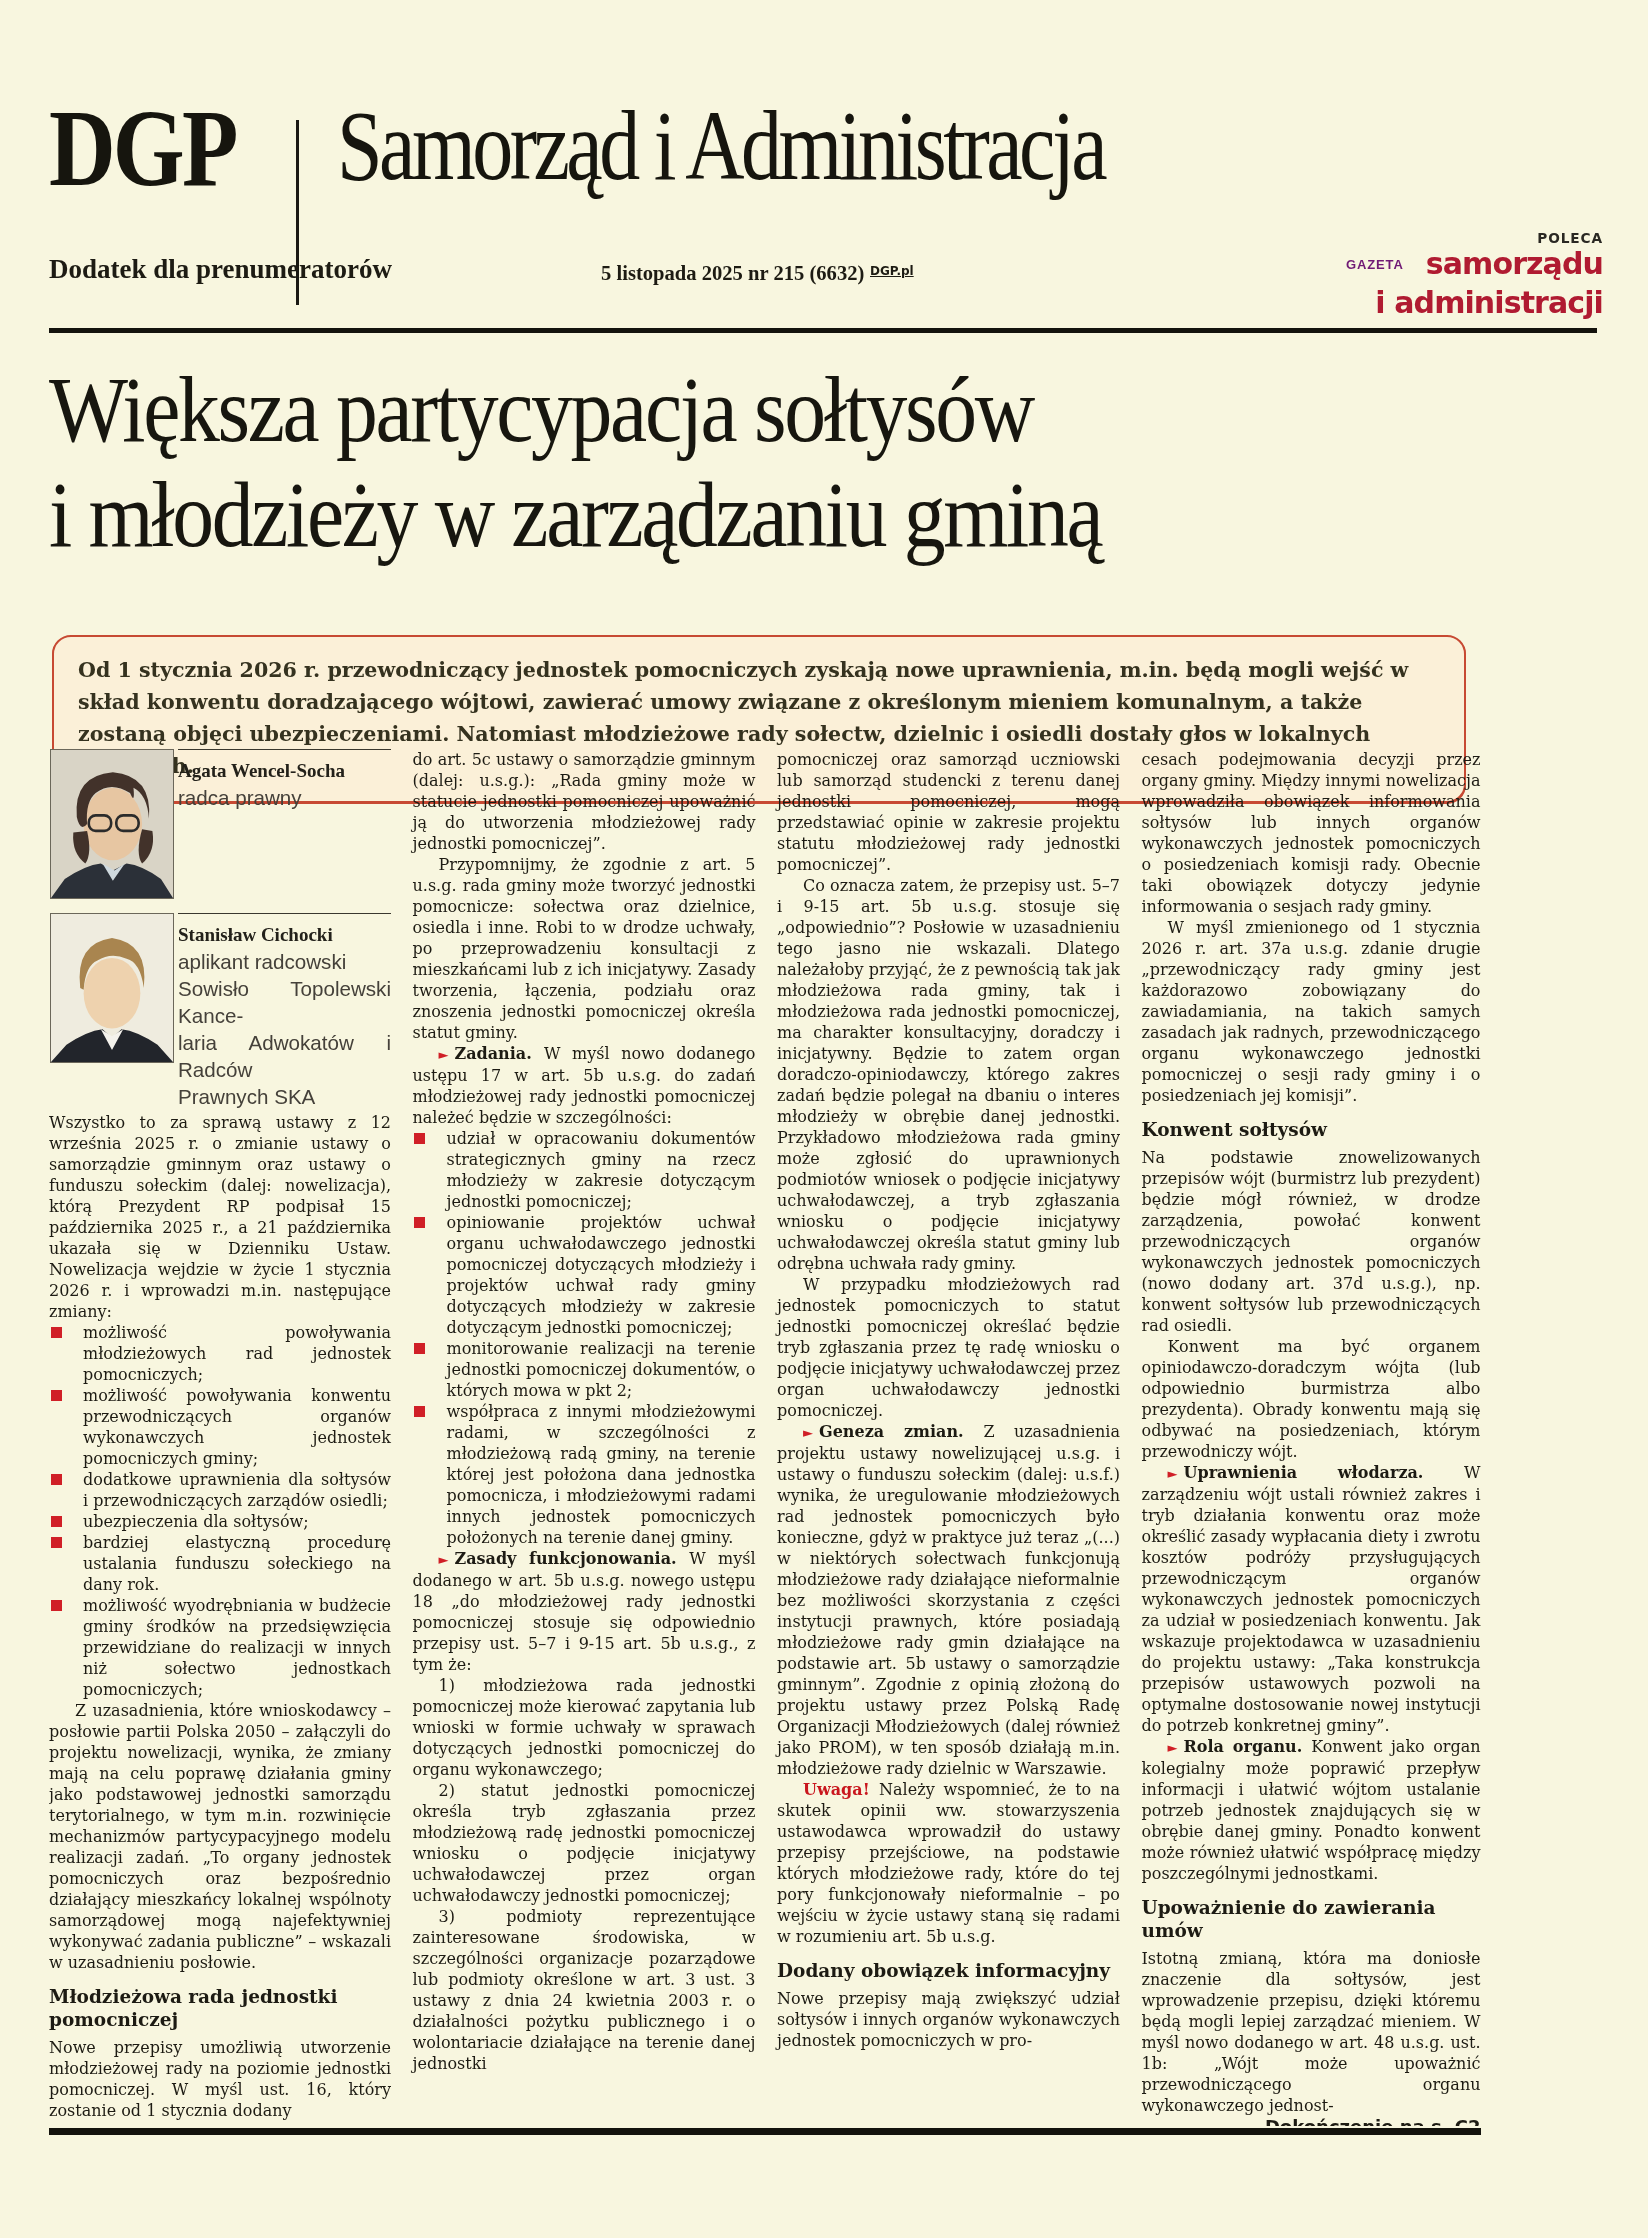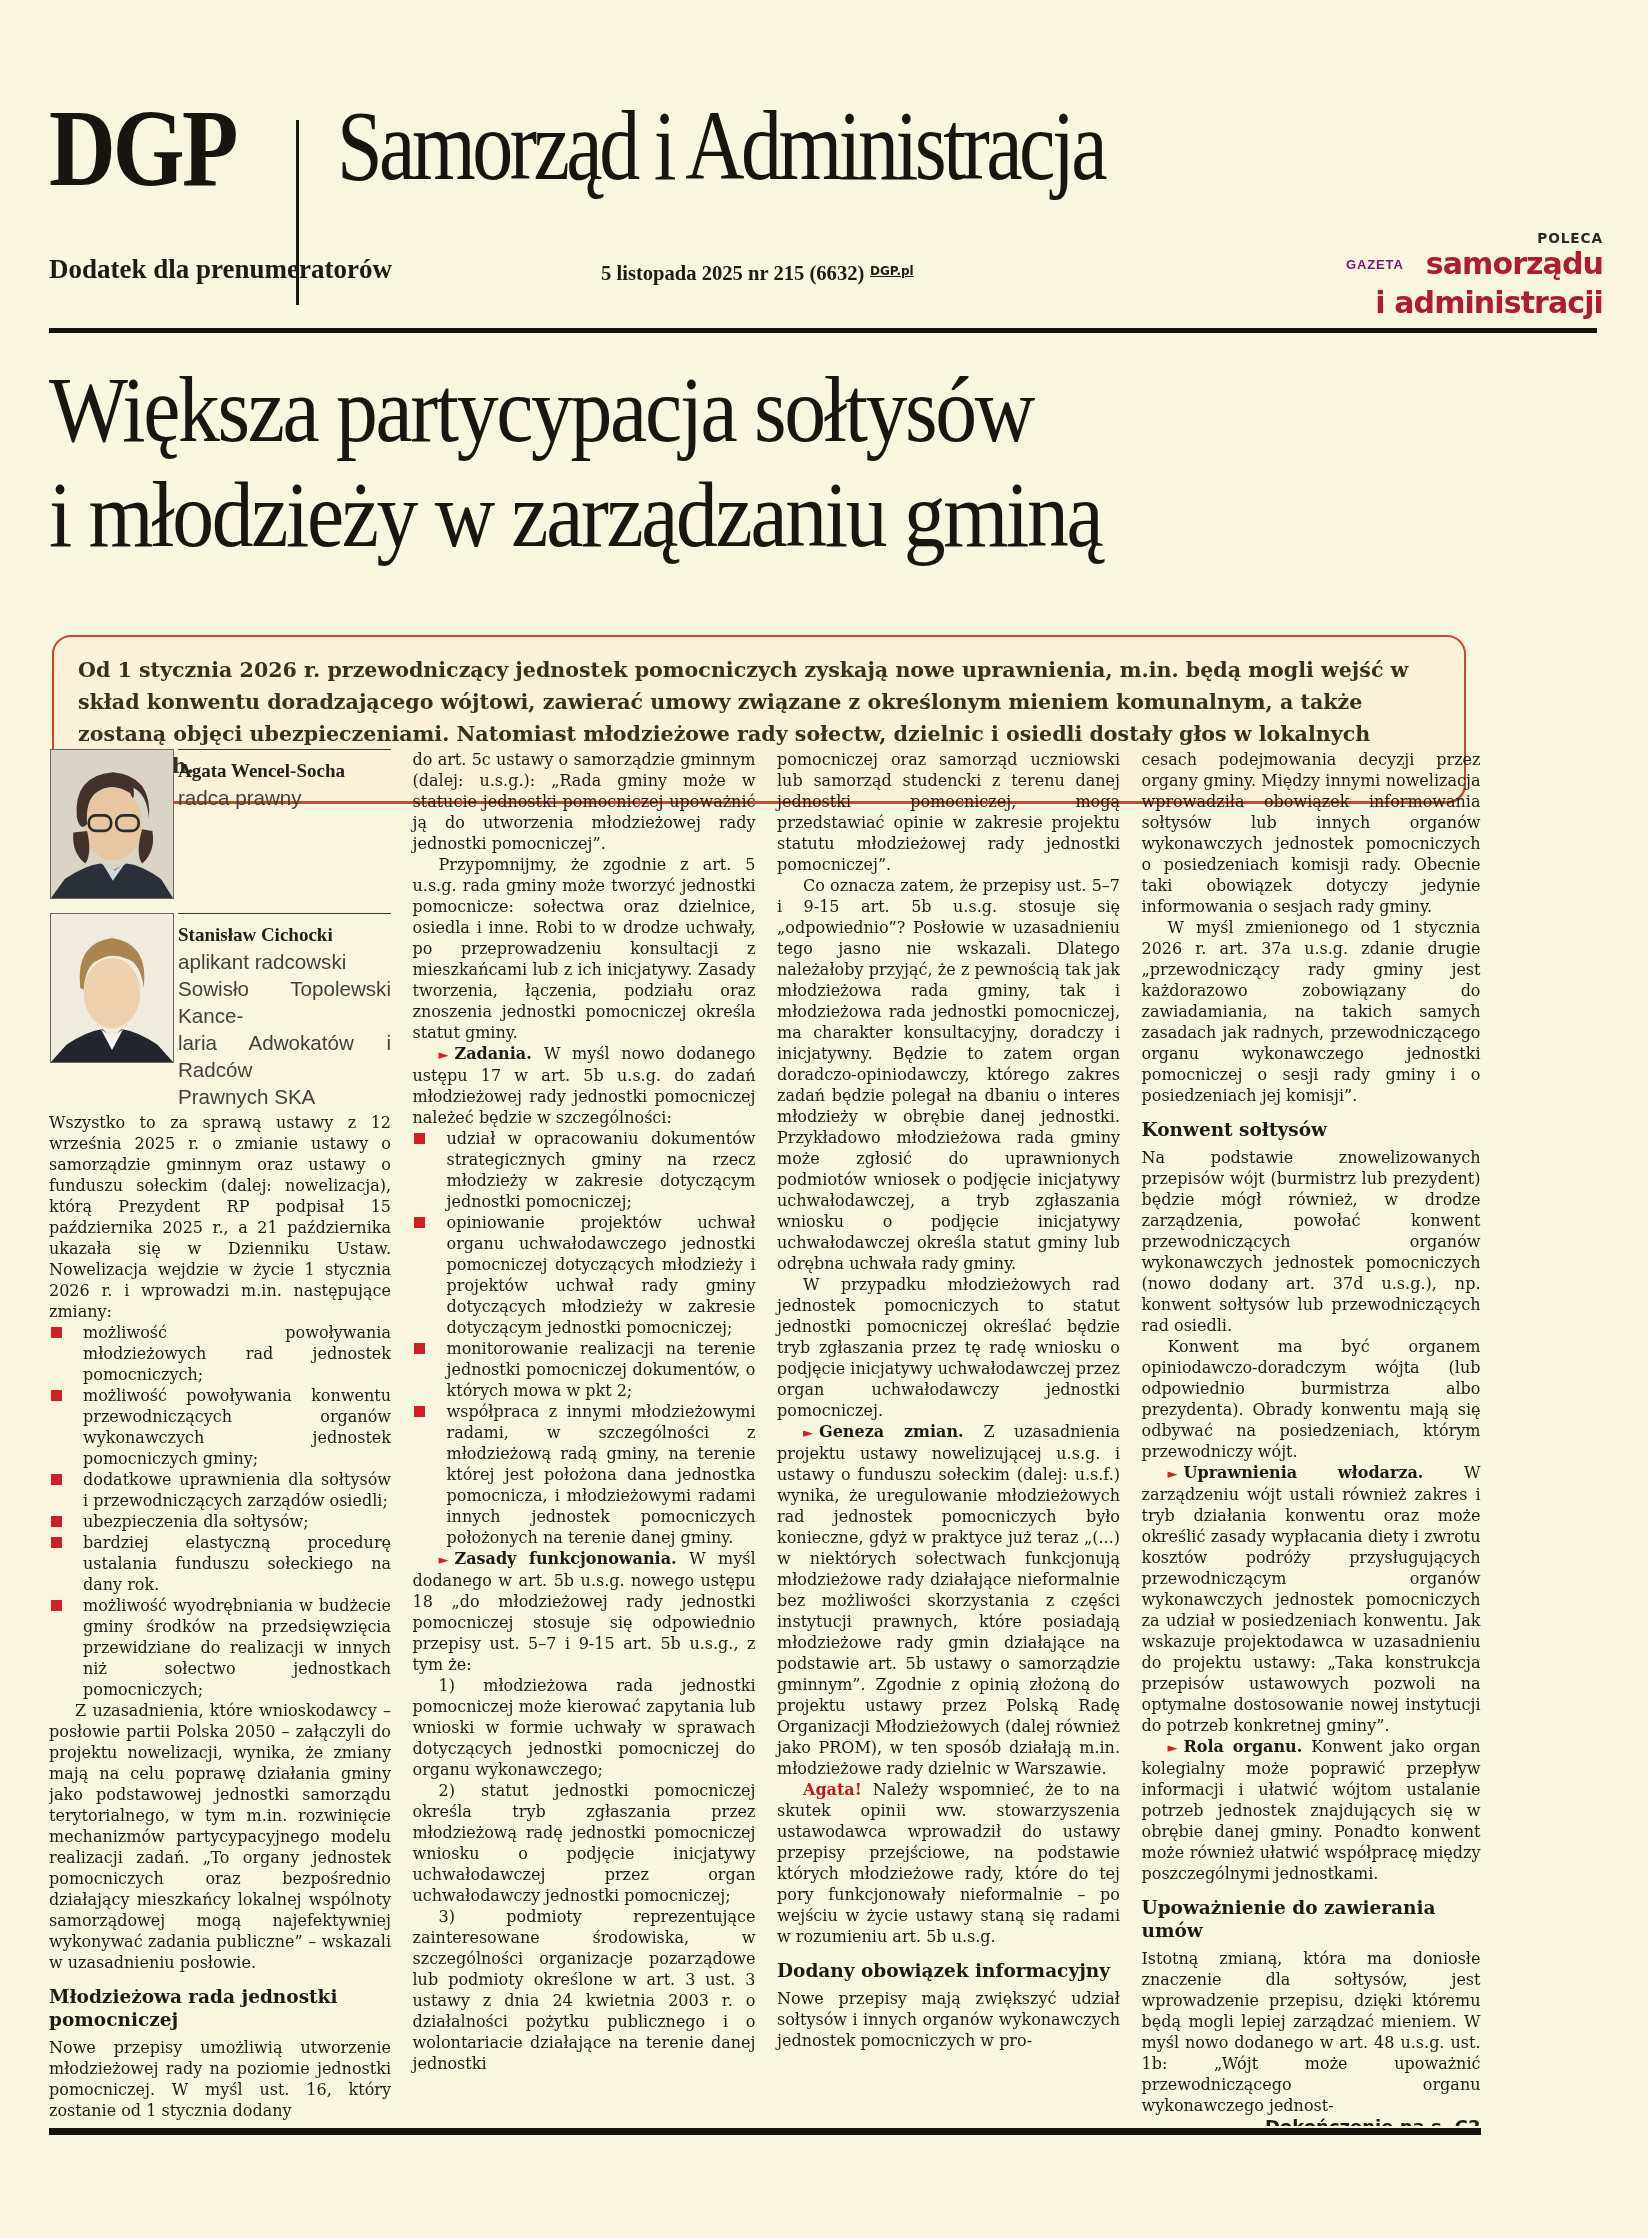--- a/index.html
+++ b/index.html
@@ -160,21 +160,21 @@
         <p class="para ind"><span class="tri">►</span><span class="lead-in">Zasady funkcjonowania. </span>W myśl dodanego w art. 5b u.s.g. nowego ustępu 18 „do młodzieżowej rady jednostki pomocniczej stosuje się odpowiednio przepisy ust. 5–7 i 9-15 art. 5b u.s.g., z tym że:</p>
         <p class="para ind">1) młodzieżowa rada jednostki pomocniczej może kierować zapytania lub wnioski w formie uchwały w sprawach dotyczących jednostki pomocniczej do organu wykonawczego;</p>
         <p class="para ind">2) statut jednostki pomocniczej określa tryb zgłaszania przez młodzieżową radę jednostki pomocniczej wniosku o podjęcie inicjatywy uchwałodawczej przez organ uchwałodawczy jednostki pomocniczej;</p>
         <p class="para ind">3) podmioty reprezentujące zainteresowane środowiska, w szczególności organizacje pozarządowe lub podmioty określone w art. 3 ust. 3 ustawy z dnia 24 kwietnia 2003 r. o działalności pożytku publicznego i o wolontariacie działające na terenie danej jednostki</p>
       </div>
     <div class="col" id="col2">
         <p class="para">pomocniczej oraz samorząd uczniowski lub samorząd studencki z terenu danej jednostki pomocniczej, mogą przedstawiać opinie w zakresie projektu statutu młodzieżowej rady jednostki pomocniczej”.</p>
         <p class="para ind">Co oznacza zatem, że przepisy ust. 5–7 i 9-15 art. 5b u.s.g. stosuje się „odpowiednio”? Posłowie w uzasadnieniu tego jasno nie wskazali. Dlatego należałoby przyjąć, że z pewnością tak jak młodzieżowa rada gminy, tak i młodzieżowa rada jednostki pomocniczej, ma charakter konsultacyjny, doradczy i inicjatywny. Będzie to zatem organ doradczo-opiniodawczy, którego zakres zadań będzie polegał na dbaniu o interes młodzieży w obrębie danej jednostki. Przykładowo młodzieżowa rada gminy może zgłosić do uprawnionych podmiotów wniosek o podjęcie inicjatywy uchwałodawczej, a tryb zgłaszania wniosku o podjęcie inicjatywy uchwałodawczej określa statut gminy lub odrębna uchwała rady gminy.</p>
         <p class="para ind">W przypadku młodzieżowych rad jednostek pomocniczych to statut jednostki pomocniczej określać będzie tryb zgłaszania przez tę radę wniosku o podjęcie inicjatywy uchwałodawczej przez organ uchwałodawczy jednostki pomocniczej.</p>
         <p class="para ind"><span class="tri">►</span><span class="lead-in">Geneza zmian. </span>Z uzasadnienia projektu ustawy nowelizującej u.s.g. i ustawy o funduszu sołeckim (dalej: u.s.f.) wynika, że uregulowanie młodzieżowych rad jednostek pomocniczych było konieczne, gdyż w praktyce już teraz „(...) w niektórych sołectwach funkcjonują młodzieżowe rady działające nieformalnie bez możliwości skorzystania z części instytucji prawnych, które posiadają młodzieżowe rady gmin działające na podstawie art. 5b ustawy o samorządzie gminnym”. Zgodnie z opinią złożoną do projektu ustawy przez Polską Radę Organizacji Młodzieżowych (dalej również jako PROM), w ten sposób działają m.in. młodzieżowe rady dzielnic w Warszawie.</p>
-        <p class="para ind"><span class="lead-in red">Agata! </span>Należy wspomnieć, że to na skutek opinii ww. stowarzyszenia ustawodawca wprowadził do ustawy przepisy przejściowe, na podstawie których młodzieżowe rady, które do tej pory funkcjonowały nieformalnie – po wejściu w życie ustawy staną się radami w rozumieniu art. 5b u.s.g.</p>
+        <p class="para ind"><span class="lead-in red">Uwaga! </span>Należy wspomnieć, że to na skutek opinii ww. stowarzyszenia ustawodawca wprowadził do ustawy przepisy przejściowe, na podstawie których młodzieżowe rady, które do tej pory funkcjonowały nieformalnie – po wejściu w życie ustawy staną się radami w rozumieniu art. 5b u.s.g.</p>
         <h3 class="sub">Dodany obowiązek informacyjny</h3>
         <p class="para">Nowe przepisy mają zwiększyć udział sołtysów i innych organów wykonawczych jednostek pomocniczych w pro-</p>
       </div>
     <div class="col" id="col3">
         <p class="para">cesach podejmowania decyzji przez organy gminy. Między innymi nowelizacja wprowadziła obowiązek informowania sołtysów lub innych organów wykonawczych jednostek pomocniczych o posiedzeniach komisji rady. Obecnie taki obowiązek dotyczy jedynie informowania o sesjach rady gminy.</p>
         <p class="para ind">W myśl zmienionego od 1 stycznia 2026 r. art. 37a u.s.g. zdanie drugie „przewodniczący rady gminy jest każdorazowo zobowiązany do zawiadamiania, na takich samych zasadach jak radnych, przewodniczącego organu wykonawczego jednostki pomocniczej o sesji rady gminy i o posiedzeniach jej komisji”.</p>
         <h3 class="sub">Konwent sołtysów</h3>
         <p class="para">Na podstawie znowelizowanych przepisów wójt (burmistrz lub prezydent) będzie mógł również, w drodze zarządzenia, powołać konwent przewodniczących organów wykonawczych jednostek pomocniczych (nowo dodany art. 37d u.s.g.), np. konwent sołtysów lub przewodniczących rad osiedli.</p>
         <p class="para ind">Konwent ma być organem opiniodawczo-doradczym wójta (lub odpowiednio burmistrza albo prezydenta). Obrady konwentu mają się odbywać na posiedzeniach, którym przewodniczy wójt.</p>
         <p class="para ind"><span class="tri">►</span><span class="lead-in">Uprawnienia włodarza. </span>W zarządzeniu wójt ustali również zakres i tryb działania konwentu oraz może określić zasady wypłacania diety i zwrotu kosztów podróży przysługujących przewodniczącym organów wykonawczych jednostek pomocniczych za udział w posiedzeniach konwentu. Jak wskazuje projektodawca w uzasadnieniu do projektu ustawy: „Taka konstrukcja przepisów ustawowych pozwoli na optymalne dostosowanie nowej instytucji do potrzeb konkretnej gminy”.</p>

